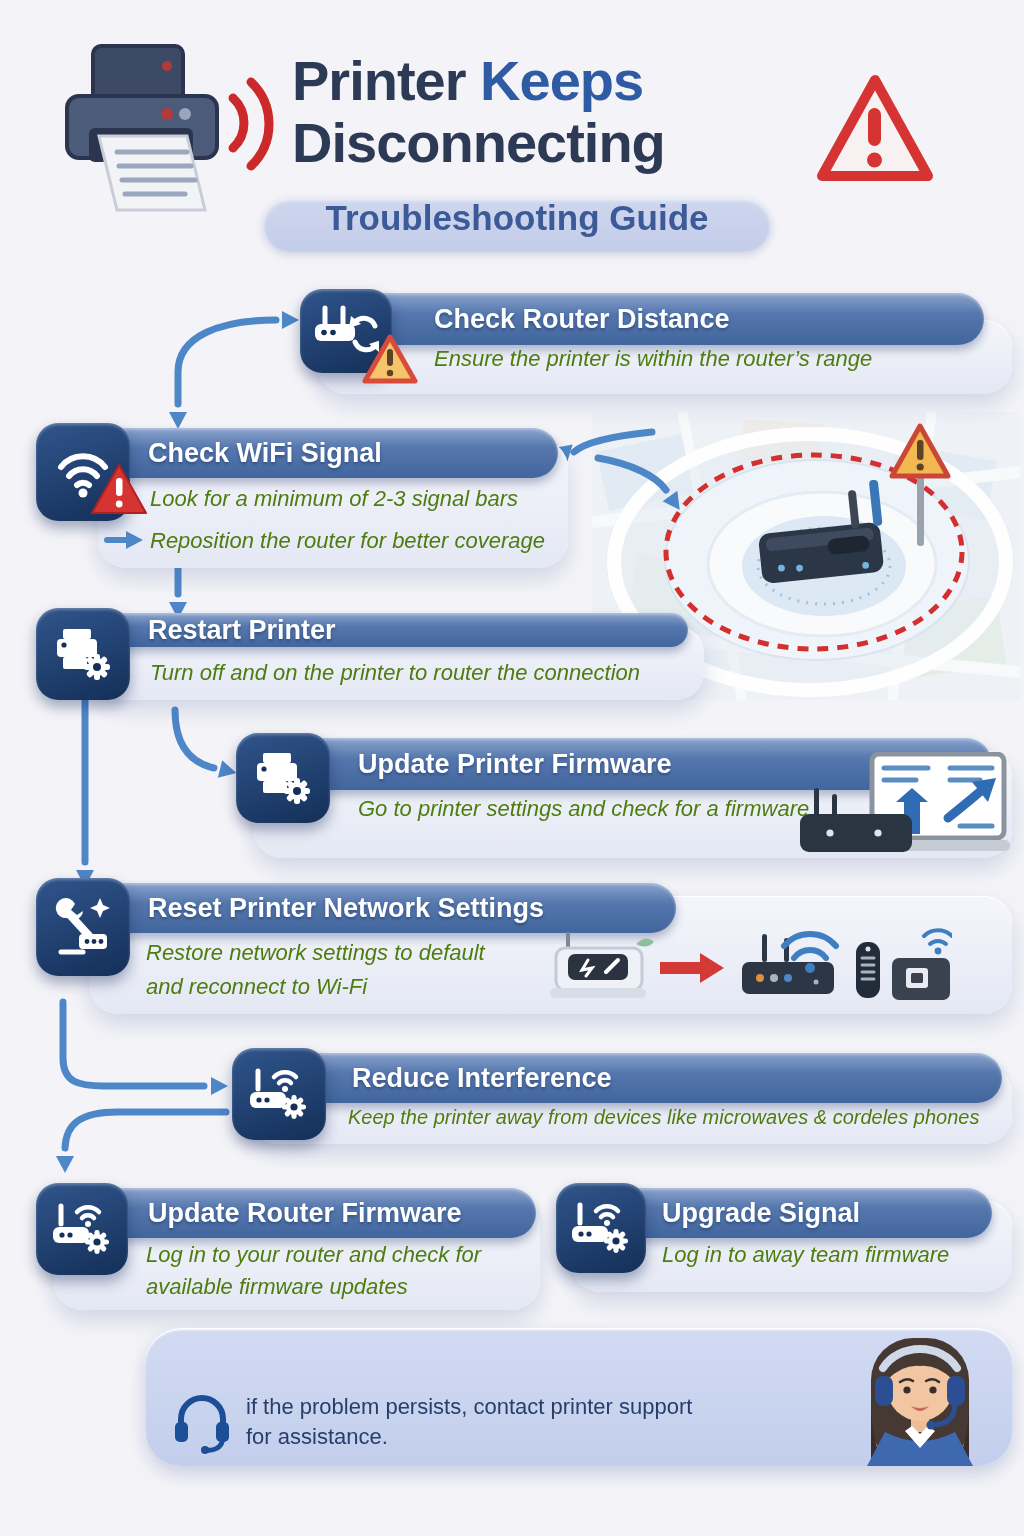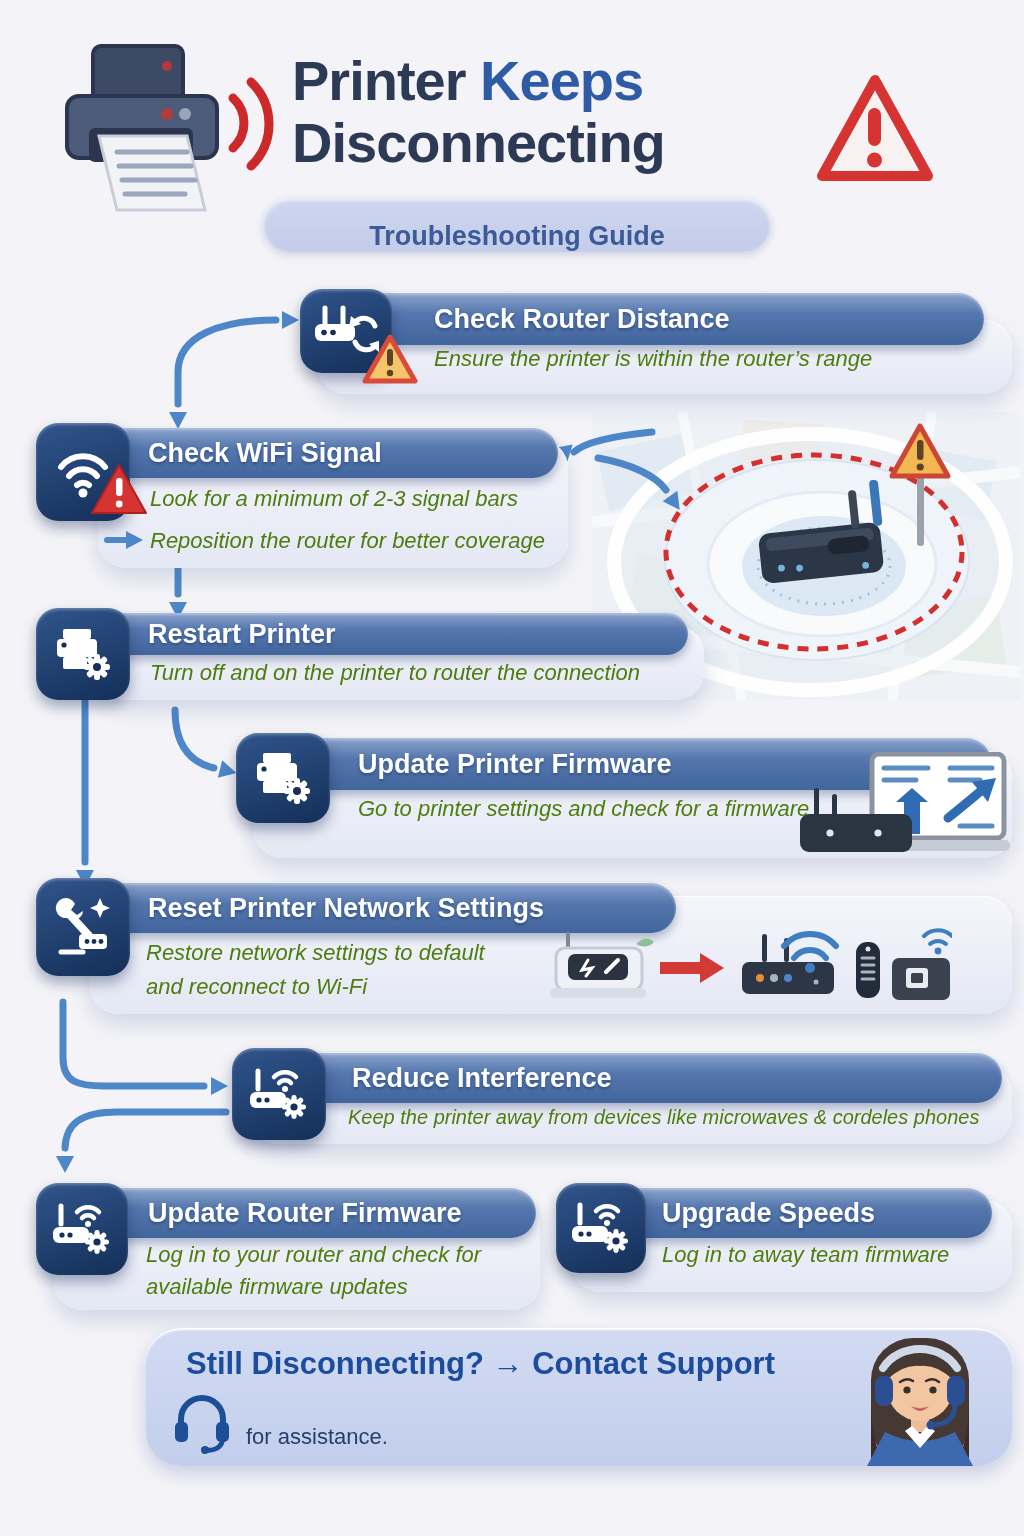--- a/index.html
+++ b/index.html
@@ -14,21 +14,21 @@
   .tile{position:absolute;background:linear-gradient(160deg,#30558c 0%,#142f58 100%);
         border-radius:22px;box-shadow:0 7px 14px rgba(20,40,90,.38), inset 0 2px 3px rgba(255,255,255,.28);
         display:flex;align-items:center;justify-content:center;z-index:5;}
   .bline{position:absolute;font-size:22px;color:#4d7c0f;white-space:nowrap;z-index:4;font-style:italic;}
   .warnpos{position:absolute;z-index:6;}
   
   .h-title{position:absolute;left:292px;top:50px;font-size:56px;line-height:62px;font-weight:bold;letter-spacing:-1px;color:#2d3a55;z-index:3;}
   .h-keeps{color:#2e5ba4;}
   .h-pill{position:absolute;left:263px;top:198px;width:508px;height:54px;border-radius:28px;
           background:linear-gradient(180deg,#cfd7ee,#c3cce9);box-shadow:inset 0 2px 4px rgba(255,255,255,.8),0 3px 8px rgba(90,105,160,.25);
-          display:flex;align-items:flex-end;justify-content:center;font-size:27px;font-weight:bold;color:#3c5a97;z-index:3;}
+          display:flex;align-items:flex-start;justify-content:center;font-size:35px;font-weight:bold;color:#3c5a97;z-index:3;}
   
   .banner{position:absolute;left:145px;top:1328px;width:868px;height:138px;border-radius:36px;overflow:hidden;
           background:linear-gradient(180deg,#d2dbf2 0%,#c2ceec 100%);box-shadow:0 8px 18px rgba(80,95,160,.25), inset 0 2px 2px #ffffff;z-index:3;}
   .banner-title{position:absolute;left:41px;top:18px;font-size:31px;font-weight:bold;color:#1c4c9c;white-space:nowrap;}
   .banner-line{position:absolute;font-size:22px;color:#273e6b;white-space:nowrap;}
   svg{display:block;}
   .z2{z-index:2;} .z3{z-index:3;} .z5{z-index:5;}
 </style>
 </head>
 <body>
@@ -175,21 +175,21 @@
     <circle cx="29.2" cy="41" r="3.4" fill="#fff"></circle>
 </svg>
 <div class="bline" style="left:150px;top:486px;">Look for a minimum of 2-3 signal bars</div>
 <svg class="abs z5" style="left:104px;top:530px;" width="40" height="20" viewBox="0 0 40 20">
   <line x1="3" y1="10" x2="24" y2="10" stroke="#4d87c8" stroke-width="6" stroke-linecap="round"></line>
   <polygon points="22,1 39,10 22,19" fill="#4d87c8"></polygon>
 </svg>
 <div class="bline" style="left:150px;top:528px;text-align:center;">Reposition the router for better coverage</div>
 
 <div class="card" style="left:98px;top:626px;width:606px;height:74px;"></div>
-<div class="bar" style="left:72px;top:613px;width:616px;height:42px;padding-left:76px;box-sizing:border-box;">
+<div class="bar" style="left:72px;top:613px;width:616px;height:34px;padding-left:76px;box-sizing:border-box;">
   <span>Restart Printer</span>
 </div>
 <div class="tile" style="left:36px;top:608px;width:94px;height:92px;">
   <svg width="60" height="58" viewBox="0 0 60 58">
     <rect x="10" y="4" width="28" height="10" rx="2" fill="#fff"></rect>
     <rect x="4" y="14" width="40" height="18" rx="4" fill="#fff"></rect>
     <rect x="10" y="32" width="24" height="12" rx="2" fill="#fff"></rect>
     <circle cx="11" cy="20" r="2.6" fill="#142f58"></circle>
     <g transform="translate(44,42)">
       <rect x="-3" y="-13" width="6" height="26" rx="2.5" fill="#fff"></rect>
@@ -352,21 +352,21 @@
       <circle r="8" fill="#fff"></circle>
         <circle r="3.6" fill="#142f58"></circle>
     </g>
   </svg>
 </div>
 <div class="bline" style="left:146px;top:1242px;">Log in to your router and check for</div>
 <div class="bline" style="left:146px;top:1274px;">available firmware updates</div>
 
 <div class="card" style="left:572px;top:1200px;width:440px;height:92px;"></div>
 <div class="bar" style="left:588px;top:1188px;width:404px;height:50px;padding-left:74px;box-sizing:border-box;">
-  <span>Upgrade Speeds</span>
+  <span>Upgrade Signal</span>
 </div>
 <div class="tile" style="left:556px;top:1183px;width:90px;height:90px;">
   <svg width="62" height="58" viewBox="0 0 62 58">
     <line x1="10" y1="6" x2="10" y2="24" stroke="#fff" stroke-width="5" stroke-linecap="round"></line>
     <g stroke="#fff" stroke-width="4.5" fill="none" stroke-linecap="round">
       <path d="M26 12 a15 15 0 0 1 22 0"></path>
       <path d="M31 18 a8 8 0 0 1 12 0"></path>
     </g>
     <circle cx="37" cy="24" r="3" fill="#fff"></circle>
     <rect x="2" y="27" width="36" height="16" rx="6" fill="#fff"></rect>
@@ -378,28 +378,28 @@
       <rect x="-2.6" y="-12" width="5.2" height="24" rx="2.4" fill="#fff" transform="rotate(90)"></rect>
       <rect x="-2.6" y="-12" width="5.2" height="24" rx="2.4" fill="#fff" transform="rotate(135)"></rect>
       <circle r="8" fill="#fff"></circle>
         <circle r="3.6" fill="#142f58"></circle>
     </g>
   </svg>
 </div>
 <div class="bline" style="left:662px;top:1242px;">Log in to away team firmware</div>
 
 <div class="banner">
-  <div class="banner-title">Still Disconnecting? → Contact Support</div>
   <svg class="abs" style="left:26px;top:62px;" width="62" height="64" viewBox="0 0 62 64">
     <path d="M10 36 v-7 a21 21 0 0 1 42 0 v7" fill="none" stroke="#1d4e98" stroke-width="6" stroke-linecap="round"></path>
     <rect x="4" y="32" width="13" height="20" rx="5" fill="#1d4e98"></rect>
     <rect x="45" y="32" width="13" height="20" rx="5" fill="#1d4e98"></rect>
     <path d="M51 52 a13 10 0 0 1 -15 8" fill="none" stroke="#1d4e98" stroke-width="5" stroke-linecap="round"></path>
     <circle cx="34" cy="60" r="4" fill="#1d4e98"></circle>
   </svg>
+  <div class="banner-line" style="left:101px;top:66px;">if the problem persists, contact printer support</div>
   <div class="banner-line" style="left:101px;top:96px;">for assistance.</div>
   <svg class="abs" style="left:682px;top:0;" width="186" height="138" viewBox="0 0 186 138">
     <rect x="44" y="10" width="98" height="128" rx="42" fill="#463832"></rect>
     <path d="M44 138 L44 70 Q44 120 60 138 Z" fill="#3a2d28"></path>
     <path d="M142 138 L142 70 Q142 120 126 138 Z" fill="#3a2d28"></path>
     <rect x="84" y="86" width="18" height="18" fill="#edbd98"></rect>
     <path d="M40 138 L58 104 Q93 122 128 104 L146 138 Z" fill="#3e68b0"></path>
     <polygon points="78,103 93,120 108,103 101,98 93,106 85,98" fill="#ffffff"></polygon>
     <circle cx="93" cy="60" r="33" fill="#f2c6a0"></circle>
     <path d="M60 52 Q62 22 93 22 Q124 22 126 52 Q110 36 93 38 Q76 36 60 52" fill="#463832"></path>

